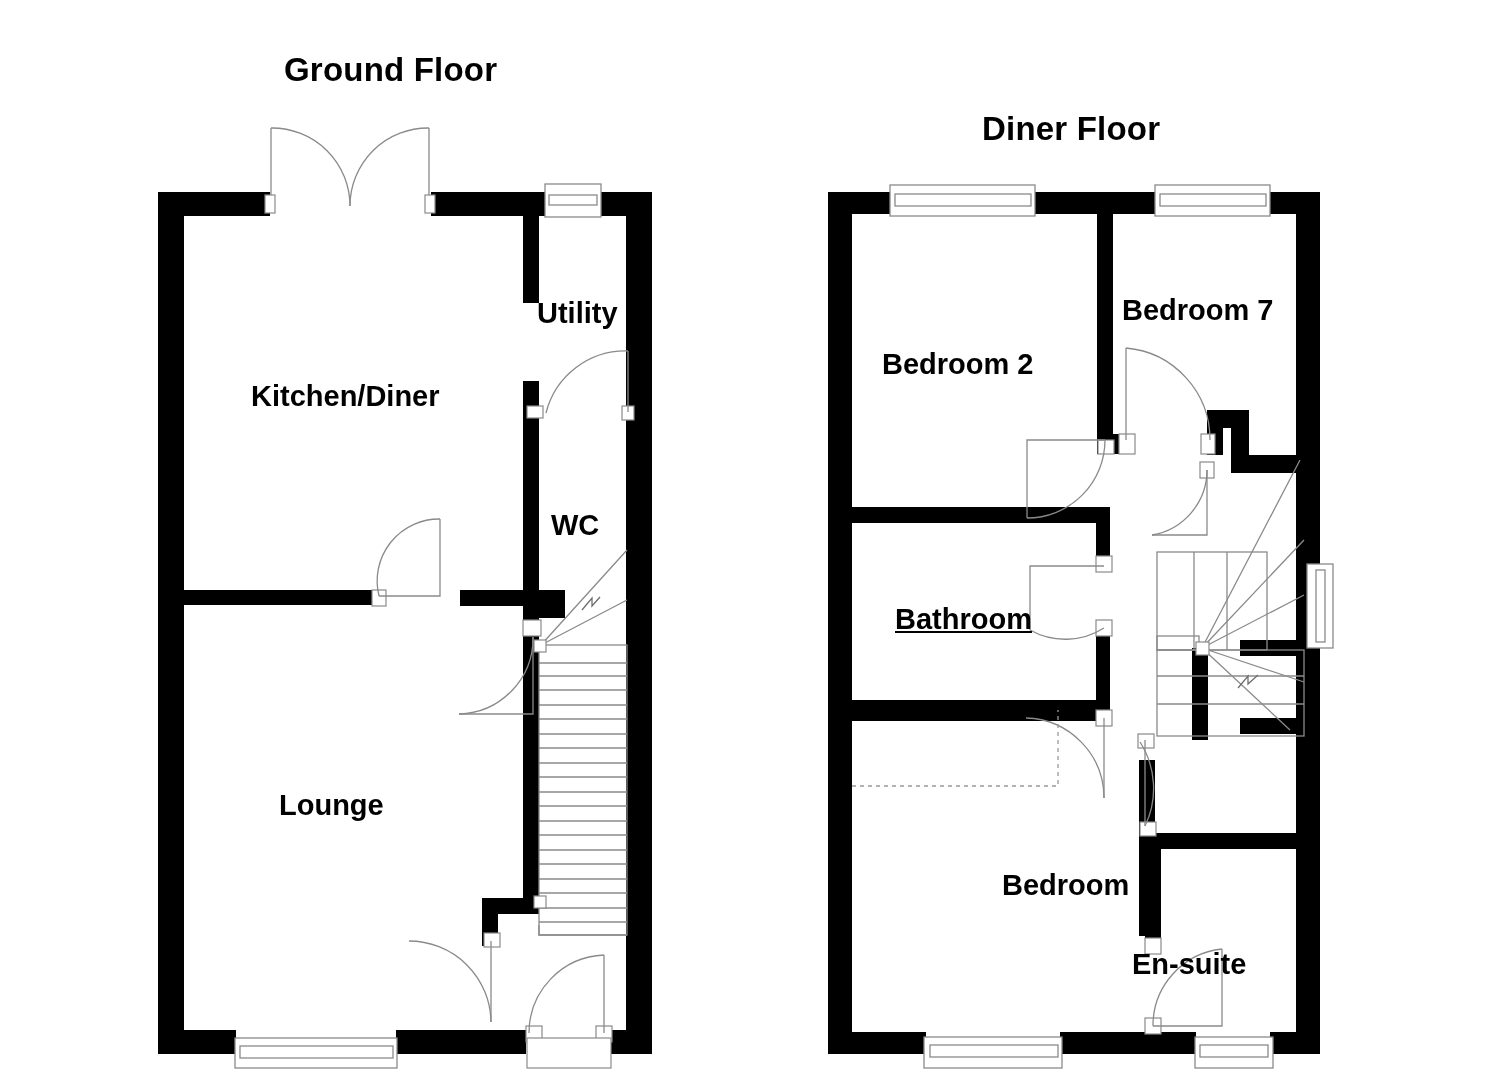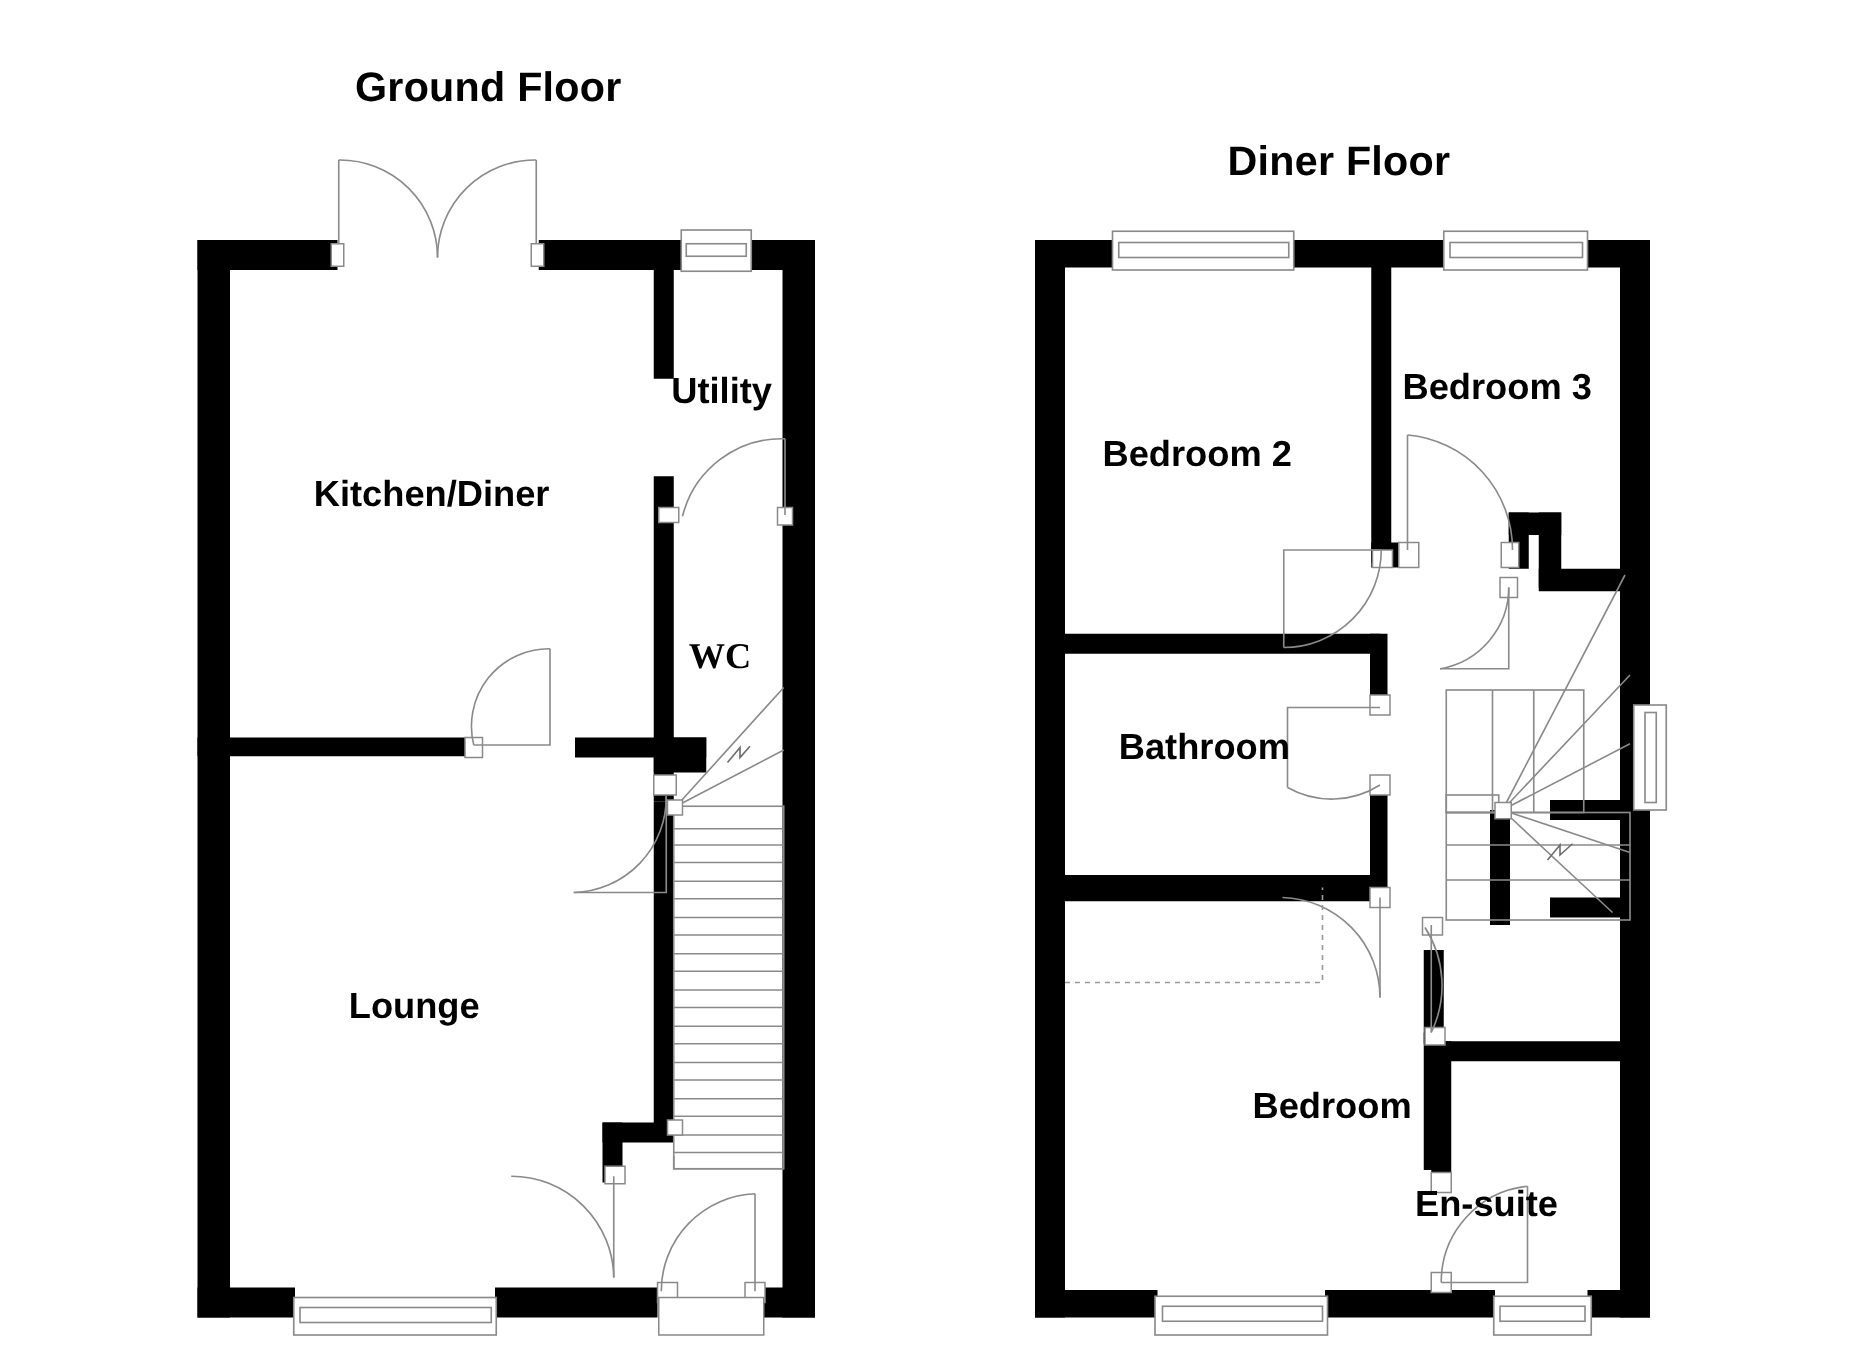--- a/index.html
+++ b/index.html
@@ -311,27 +311,27 @@
   </svg>
 
   <div class="floor-title" id="title-ground">Ground Floor</div>
 
   <div class="floor-title" id="title-first">Diner Floor</div>
 
   <div class="room-label" style="left:251px; top:349px;">Kitchen/Diner</div>
 
   <div class="room-label" style="left:537px; top:266px;">Utility</div>
 
-  <div class="room-label" style="left:551px; top:478px;font-family:Liberation Serif, serif;">WC</div>
+  <div class="room-label" style="left:551px; top:478px;">WC</div>
 
   <div class="room-label" style="left:279px; top:758px;">Lounge</div>
 
   <div class="room-label" style="left:882px; top:317px;">Bedroom 2</div>
 
-  <div class="room-label" style="left:1122px; top:263px;">Bedroom 3</div>
-
-  <div class="room-label" style="left:895px; top:551px;">Bathroom</div>
+  <div class="room-label" style="left:1122px; top:263px;">Bedroom 7</div>
+
+  <div class="room-label" style="left:895px; top:572px;text-decoration:underline;">Bathroom</div>
 
   <div class="room-label" style="left:1002px; top:838px;">Bedroom 1</div>
 
   <div class="room-label" style="left:1132px; top:917px;">En-suite</div>
 
 </div>
 
 </body></html>

